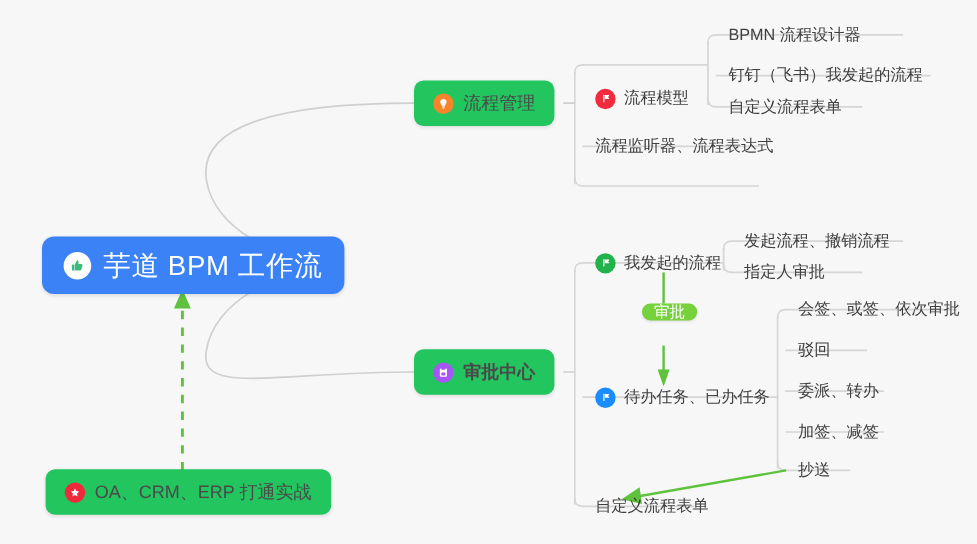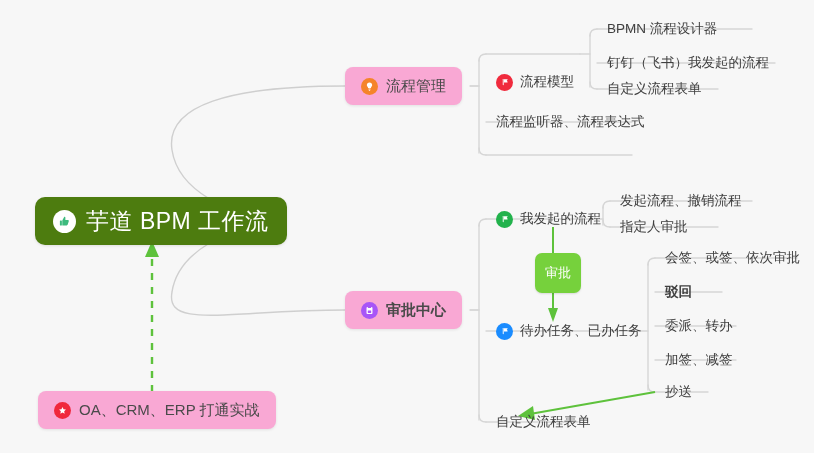--- a/index.html
+++ b/index.html
@@ -27,34 +27,34 @@
   .node {
     position: absolute;
     display: flex;
     align-items: center;
     box-sizing: border-box;
     white-space: nowrap;
   }
 
   
   .root {
-    background: #4d7c0f;
+    background: #3b82f6;
     color: #ffffff;
     border-radius: 10px;
     padding: 0 18px;
     height: 48px;
     font-size: 23px;
     letter-spacing: .5px;
     box-shadow: 0 1px 3px rgba(0,0,0,.10);
   }
   .root .lbl { margin-left: 10px; }
 
   
   .card {
-    background: #f9a8d4;
+    background: #22c55e;
     border-radius: 8px;
     height: 38px;
     padding: 0 16px;
     font-size: 15px;
     color: #4a4a4a;
     box-shadow: 0 1px 3px rgba(0,0,0,.09);
   }
   .card .lbl { margin-left: 8px; }
 
   
@@ -67,21 +67,21 @@
   }
   .leaf .lbl { margin-left: 7px; }
   .leaf.noicon .lbl { margin-left: 0; }
 
   
   .tag {
     background: #76d13c;
     color: #ffffff;
     border-radius: 7px;
     font-size: 13px;
-    height: 40px;
+    height: 14px;
     padding: 0 10px;
     justify-content: center;
     box-shadow: 0 1px 2px rgba(0,0,0,.12);
   }
 
   
   .ico {
     width: 17px; height: 17px;
     border-radius: 50%;
     display: inline-flex;
@@ -261,21 +261,21 @@
   </div>
 
   <div class="node leaf noicon" style="left:613px; top:214px;">
     <span class="lbl">指定人审批</span>
   </div>
 
   <div class="node leaf noicon" style="left:658px; top:245px;">
     <span class="lbl">会签、或签、依次审批</span>
   </div>
 
-  <div class="node leaf noicon" style="left:658px; top:279px;font-weight:bold;">
+  <div class="node leaf noicon" style="left:658px; top:279px;">
     <span class="lbl">驳回</span>
   </div>
 
   <div class="node leaf noicon" style="left:658px; top:313px;">
     <span class="lbl">委派、转办</span>
   </div>
 
   <div class="node leaf noicon" style="left:658px; top:347px;">
     <span class="lbl">加签、减签</span>
   </div>

